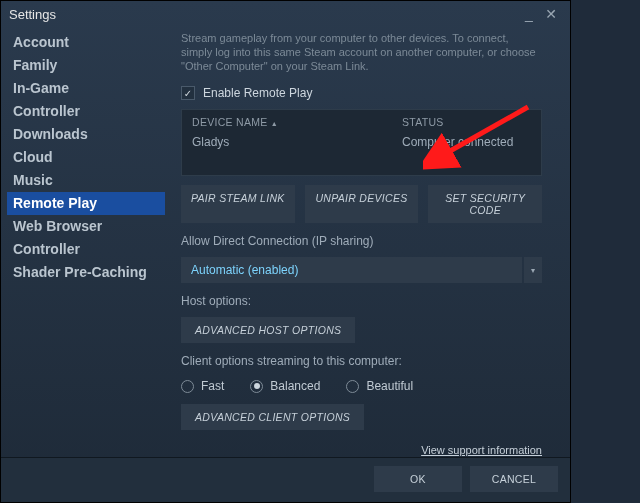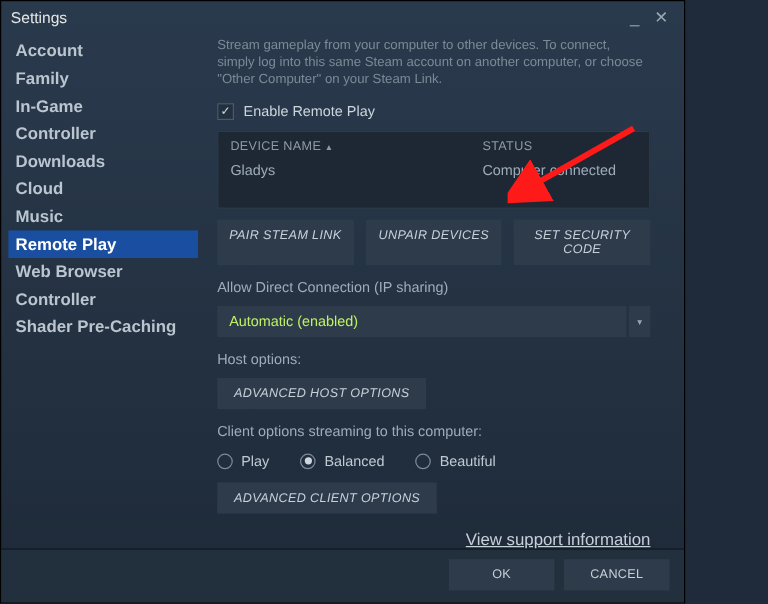--- a/index.html
+++ b/index.html
@@ -20,27 +20,27 @@
   .thead { display: flex; padding: 6px 10px; font-size: 10.5px; color: #8e9aa6; letter-spacing: 0.3px; }
   .col-name { flex: 0 0 210px; }
   .col-status { flex: 1; }
   .sort-icon { font-size: 7px; margin-left: 3px; }
   .trow { display: flex; padding: 1px 10px; font-size: 12px; color: #9facb9; }
   .btn-row { display: flex; gap: 10px; font-style: italic; }
   .btn { flex: 1; background: #2e3b4a; color: #c6d0d9; font-size: 10.5px; letter-spacing: 0.3px; padding: 7px 4px; text-align: center; cursor: pointer; border: none; }
   .btn.small { flex: 0 0 auto; padding: 7px 14px; }
   .section-label { font-size: 12px; color: #9facb9; margin-top: 2px;}
   .select-row { display: flex; }
-  .select { flex: 1; background: #2e3b4a; color: #bef264; padding: 6px 10px; font-size: 12px; }
+  .select { flex: 1; background: #2e3b4a; color: #7dd3fc; padding: 6px 10px; font-size: 12px; }
   .select-arrow { width: 18px; background: #2e3b4a; margin-left: 2px; display: flex; align-items: center; justify-content: center; color: #9aa7b3; font-size: 8px; cursor: pointer; }
   .radio-row { display: flex; gap: 26px; padding: 2px 0 2px 0px; align-items: center; }
   .radio { display: flex; align-items: center; gap: 7px; font-size: 12px; color: #c0cad3; cursor: pointer; }
   .radio .circ { width: 13px; height: 13px; border: 1.5px solid #7e8b97; border-radius: 50%; display: inline-flex; align-items: center; justify-content: center; }
   .radio .circ .dot { width: 6px; height: 6px; background: #cdd6de; border-radius: 50%; }
-  .link { color: #c6d0d9; text-decoration: underline; font-size: 14px; }
+  .link { color: #c6d0d9; text-decoration: underline; font-size: 11px; }
   .footer { display: flex; justify-content: flex-end; gap: 8px; padding: 8px 12px 10px; border-top: 1px solid #101820; background: #222f3d;}
   .footer .btn { flex: 0 0 88px; padding: 7px 0; text-align: center; }
   .arrow-overlay { position: absolute; top: 76px; left: 260px; pointer-events: none; }
 </style>
 </head>
 <body>
 <div class="window">
 
   <div class="titlebar">
     <span>Settings</span>
@@ -102,21 +102,21 @@
 
       <div class="section-label">Host options:</div>
       <div class="btn-row">
         <div class="btn small">ADVANCED HOST OPTIONS</div>
       </div>
 
       <div class="section-label">Client options streaming to this computer:</div>
       <div class="radio-row">
         <div class="radio">
           <span class="circ"></span>
-          <span>Play</span>
+          <span>Fast</span>
         </div>
         <div class="radio">
           <span class="circ">
               <span class="dot"></span>
             </span>
           <span>Balanced</span>
         </div>
         <div class="radio">
           <span class="circ"></span>
           <span>Beautiful</span>

